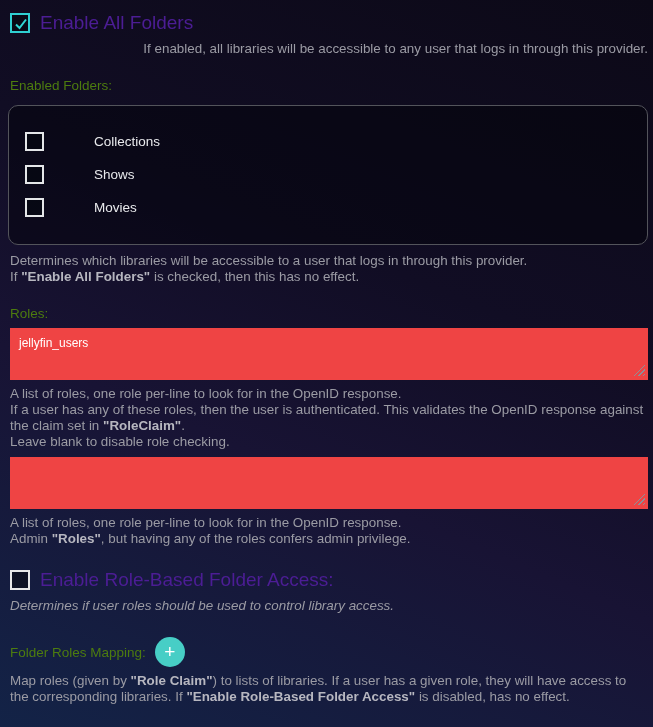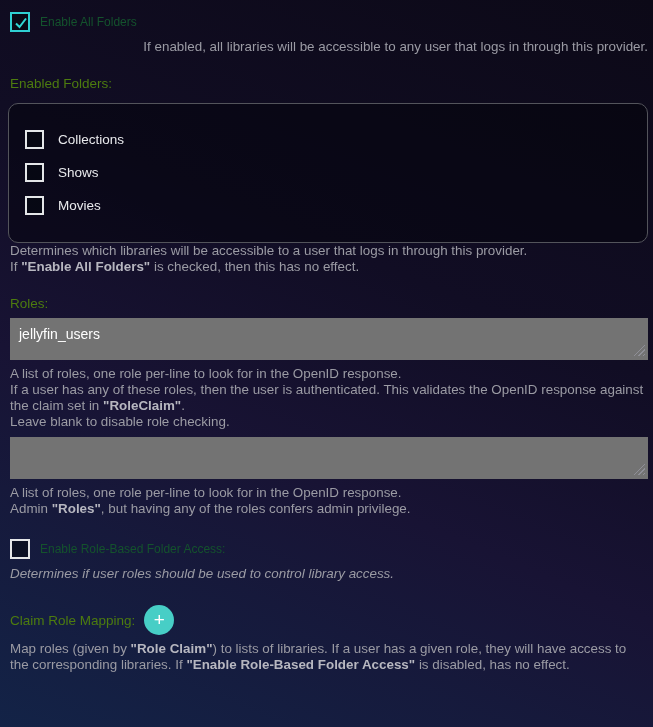--- a/index.html
+++ b/index.html
@@ -17,21 +17,21 @@
   
   .cb-row { display: flex; align-items: center; gap: 10px; }
   .cb {
     width: 20px; height: 20px; flex: 0 0 20px;
     border: 2px solid #e4e6e8;
     background: rgba(4,8,14,0.55);
     position: relative;
   }
   .cb.checked { border-color: #2fcfd2; }
   .cb.checked svg { position: absolute; left: 1px; top: 1px; }
-  .cb-label { font-size: 12px; color: #14532d; }
+  .cb-label { font-size: 19px; color: #4c1d95; }
 
   .desc {
     font-size: 13.4px; line-height: 16px;
     color: #9b9ba4;
     margin-top: 6px;
   }
   .desc .b { font-weight: bold; color: #b7b7c0; }
 
   .field-label {
     font-size: 13.5px; color: #4d7c0f;
@@ -42,35 +42,35 @@
   .folders-box {
     margin-top: 12px;
     margin-left: -2px;
     border: 1px solid #53545b;
     border-radius: 10px;
     background: rgba(2,3,8,0.45);
     padding: 26px 16px 13px 16px;
   }
   .folder-row { display: flex; align-items: center; gap: 14px; margin-bottom: 14px; }
   .folder-row .cb { width: 19px; height: 19px; flex-basis: 19px; }
-  .folder-label { font-size: 13.5px; color: #e8e9ec; }
+  .folder-label { font-size: 13.5px; color: #e8e9ec; margin-left: 36px; }
 
   
   .ta-wrap { position: relative; margin-top: 7px; }
   textarea {
     display: block;
     width: 100%;
-    height: 42px;
-    background: #737373;
+    height: 52px;
+    background: #ef4444;
     border: none;
     outline: none;
     resize: none;
     color: #fff;
     font-family: "Liberation Sans", sans-serif;
-    font-size: 14px;
+    font-size: 12px;
     padding: 8px 9px;
   }
   .grip {
     position: absolute; right: 3px; bottom: 4px;
     width: 12px; height: 12px;
     background: repeating-linear-gradient(135deg,
       transparent 0 2.2px, #8f8f97 2.2px 3.2px);
     clip-path: polygon(100% 0, 100% 100%, 0 100%);
     pointer-events: none;
   }
@@ -83,21 +83,21 @@
     border: none;
     background: #47cec6;
     color: #ffffff;
     font-size: 19px; line-height: 28px;
     font-family: "Liberation Sans", sans-serif;
     cursor: pointer;
     display: flex; align-items: center; justify-content: center;
     padding: 0;
   }
 
-  .gap-sm { margin-top: 0; }
+  .gap-sm { margin-top: 8px; }
 </style>
 </head>
 <body>
 
 <div class="page">
 
   <div class="cb-row">
     <span class="cb checked">
       <svg width="16" height="16" viewBox="0 0 16 16">
         <polyline points="3,8.5 6.5,12 13,3.5" fill="none" stroke="#2fd7d4" stroke-width="2"></polyline>
@@ -149,20 +149,20 @@
     <div><span>Admin </span><span class="b">"Roles"</span><span>, but having any of the roles confers admin privilege.</span></div>
   </div>
 
   <div class="cb-row" style="margin-top:22px;">
     <span class="cb"></span>
     <span class="cb-label">Enable Role-Based Folder Access:</span>
   </div>
   <div class="desc" style="margin-top:7px;font-style:italic;">Determines if user roles should be used to control library access.</div>
 
   <div class="mapping-row">
-    <span class="field-label" style="margin-top:0;">Claim Role Mapping:</span>
+    <span class="field-label" style="margin-top:0;">Folder Roles Mapping:</span>
     <button class="add-btn">
         <span>+</span>
       </button>
   </div>
   <div class="desc"><span>Map roles (given by </span><span class="b">"Role Claim"</span><span>) to lists of libraries. If a user has a given role, they will have access to the corresponding libraries. If </span><span class="b">"Enable Role-Based Folder Access"</span><span> is disabled, has no effect.</span></div>
 
 </div>
 
 </body></html>

